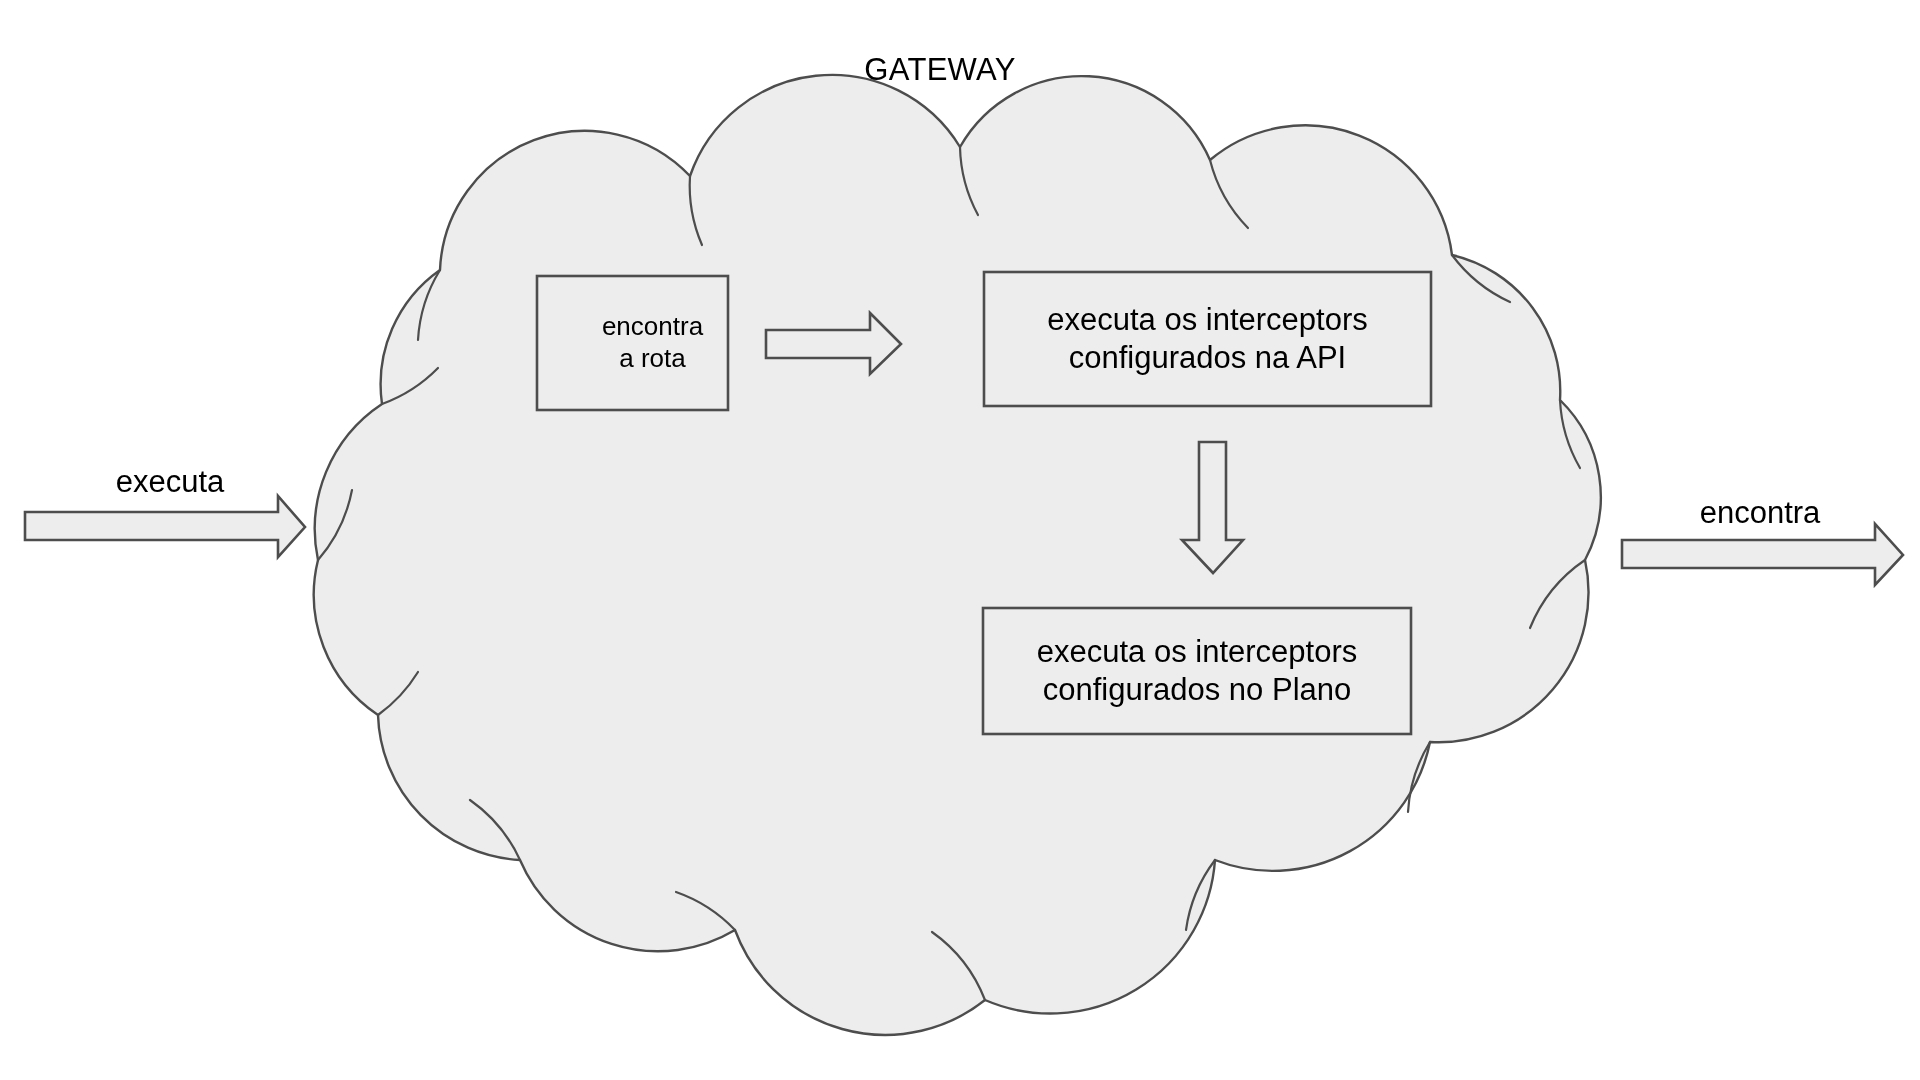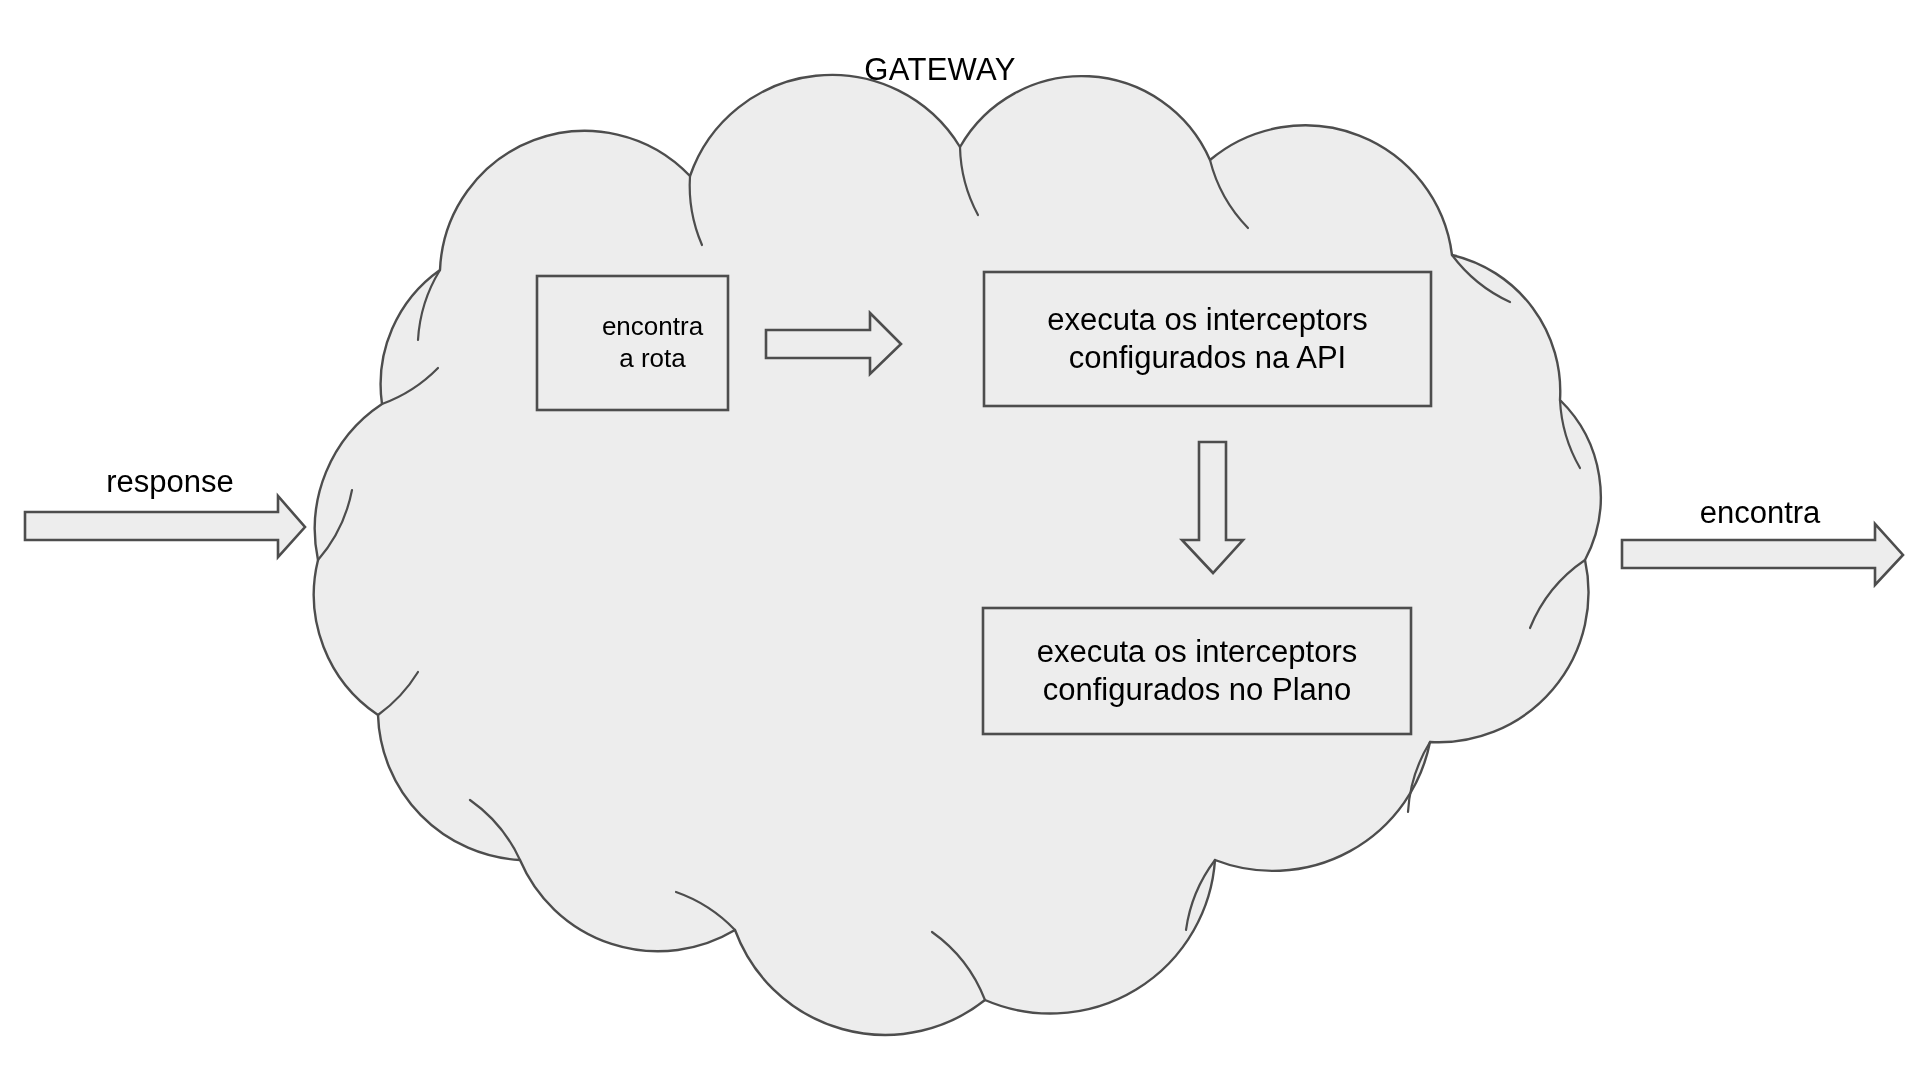--- a/index.html
+++ b/index.html
@@ -155,17 +155,17 @@
 
   <div id="box-route-label" class="node-label">encontra
 a rota</div>
 
   <div id="box-api-label" class="node-label">executa os interceptors
 configurados na API</div>
 
   <div id="box-plan-label" class="node-label">executa os interceptors
 configurados no Plano</div>
 
-  <div id="label-request" class="edge-label">response</div>
+  <div id="label-request" class="edge-label">executa</div>
 
   <div id="label-response" class="edge-label">encontra</div>
 
 </div>
 
 </body></html>

